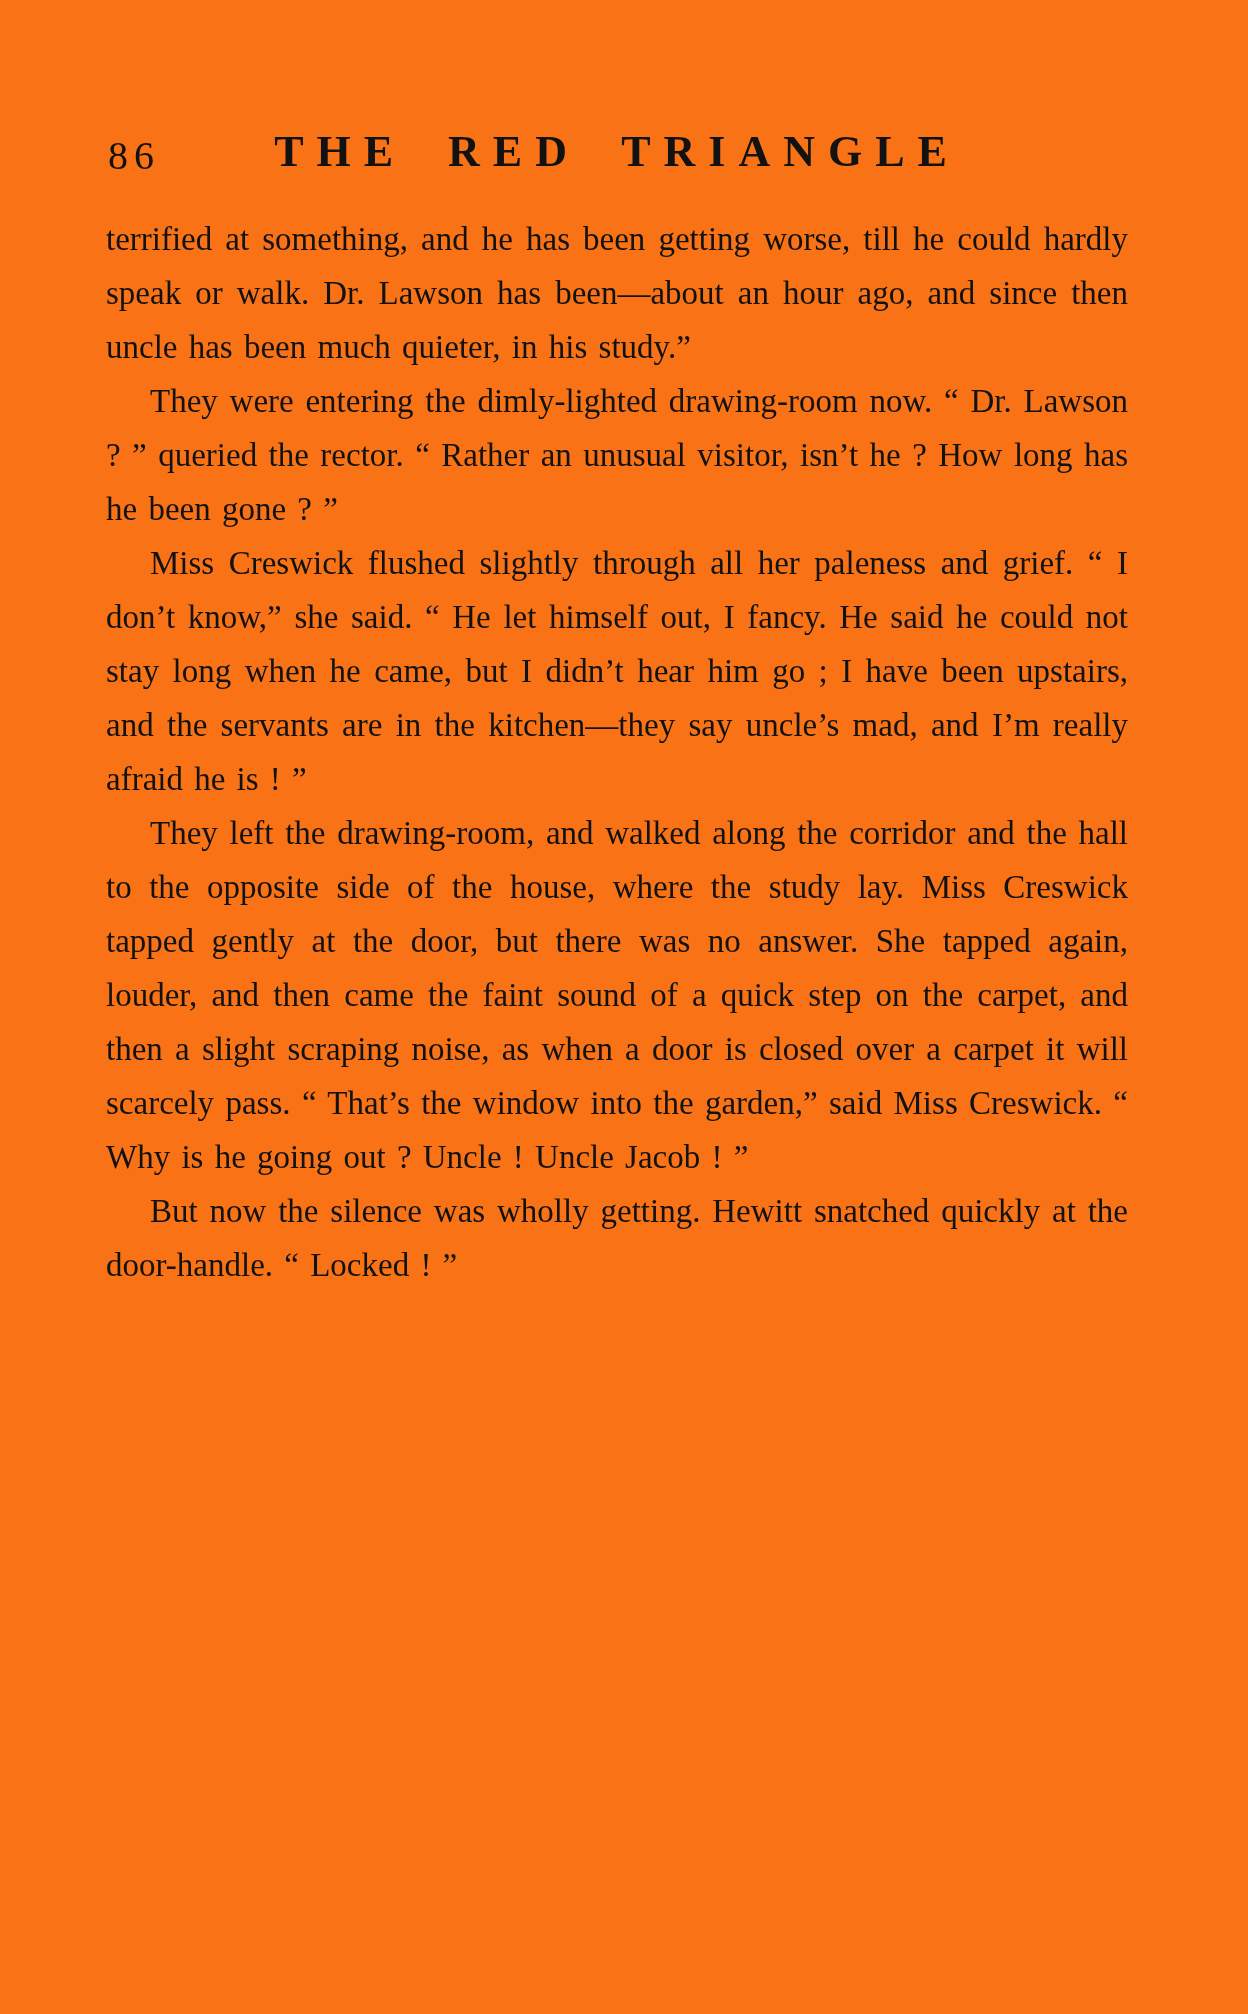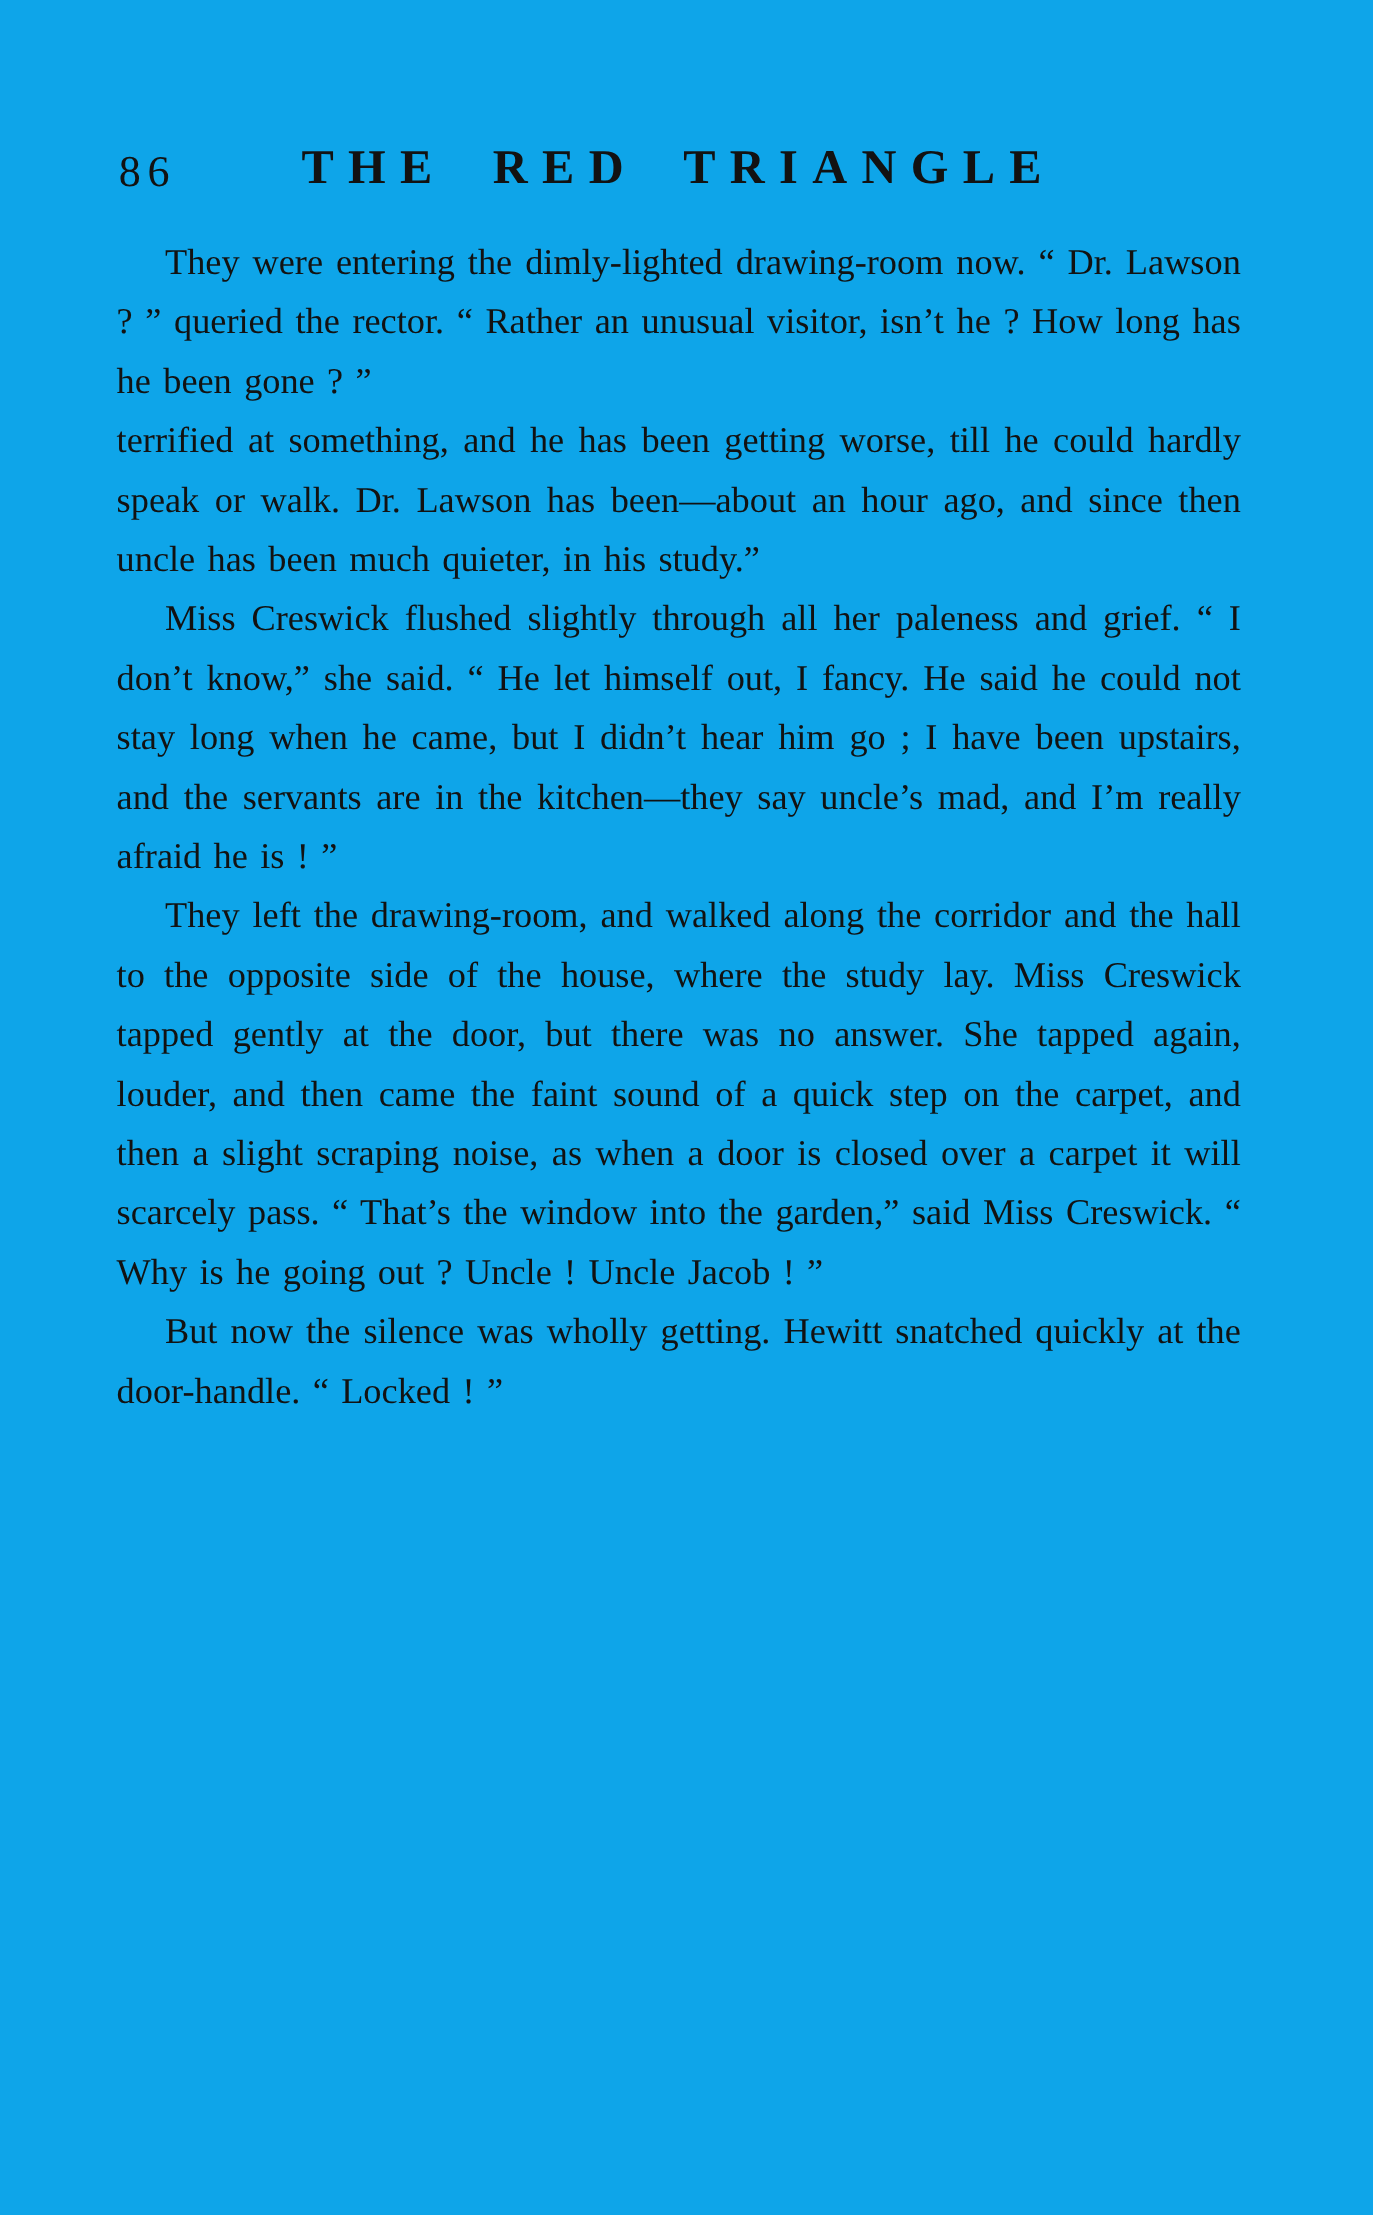--- a/index.html
+++ b/index.html
@@ -12,21 +12,21 @@
     height: 2014px;
     overflow: hidden;
     font-family: "Liberation Serif", serif;
     color: #121212;
   }
   .page {
     box-sizing: border-box;
     width: 1248px;
     height: 2014px;
     padding: 126px 120px 0 106px;
-    background: #0ea5e9;
+    background: #f97316;
     position: relative;
   }
   .page-header {
     position: relative;
     height: 62px;
     margin-bottom: 24px;
   }
   .page-number {
     position: absolute;
     left: 2px;
@@ -61,19 +61,19 @@
 </head>
 <body>
 
 <div class="page">
   <header class="page-header">
     <span class="page-number">86</span>
     <h1 class="page-title">THE RED TRIANGLE</h1>
   </header>
 
   <main class="page-body">
+    <p class="para no-indent">terrified at something, and he has been getting worse, till he could hardly speak or walk. Dr. Lawson has been—about an hour ago, and since then uncle has been much quieter, in his study.”</p>
     <p class="para">They were entering the dimly-lighted drawing-room now. “ Dr. Lawson ? ” queried the rector. “ Rather an unusual visitor, isn’t he ? How long has he been gone ? ”</p>
-    <p class="para no-indent">terrified at something, and he has been getting worse, till he could hardly speak or walk. Dr. Lawson has been—about an hour ago, and since then uncle has been much quieter, in his study.”</p>
     <p class="para">Miss Creswick flushed slightly through all her paleness and grief. “ I don’t know,” she said. “ He let himself out, I fancy. He said he could not stay long when he came, but I didn’t hear him go ; I have been upstairs, and the servants are in the kitchen—they say uncle’s mad, and I’m really afraid he is ! ”</p>
     <p class="para">They left the drawing-room, and walked along the corridor and the hall to the opposite side of the house, where the study lay. Miss Creswick tapped gently at the door, but there was no answer. She tapped again, louder, and then came the faint sound of a quick step on the carpet, and then a slight scraping noise, as when a door is closed over a carpet it will scarcely pass. “ That’s the window into the garden,” said Miss Creswick. “ Why is he going out ? Uncle ! Uncle Jacob ! ”</p>
     <p class="para">But now the silence was wholly getting. Hewitt snatched quickly at the door-handle. “ Locked ! ”</p>
   </main>
 </div>
 
 </body></html>

